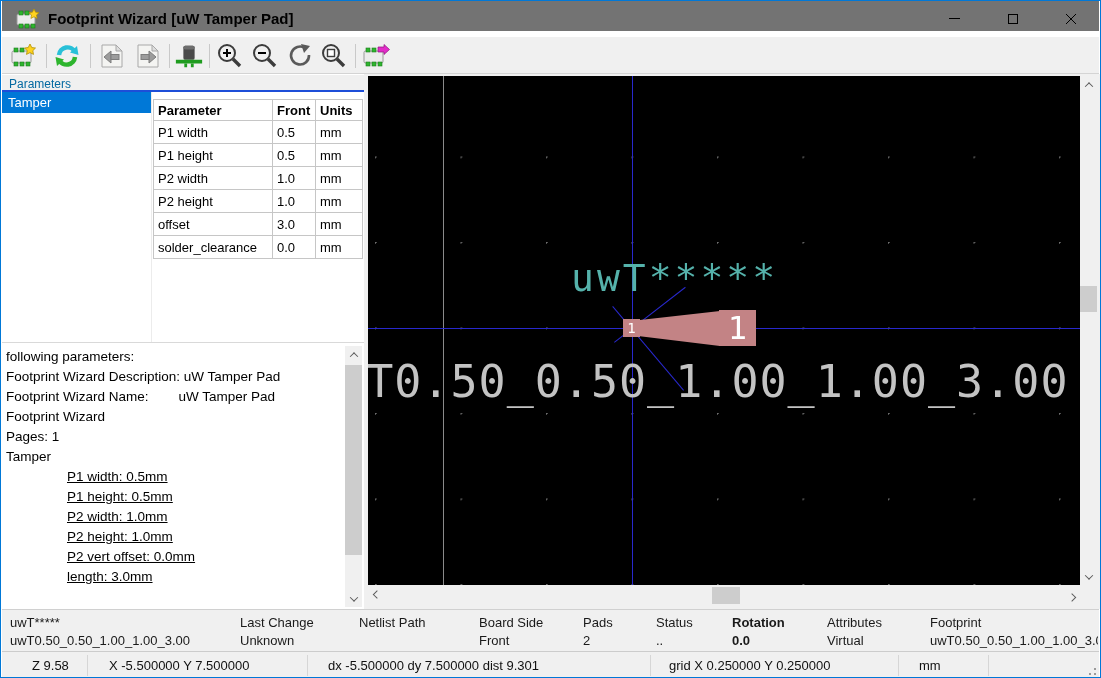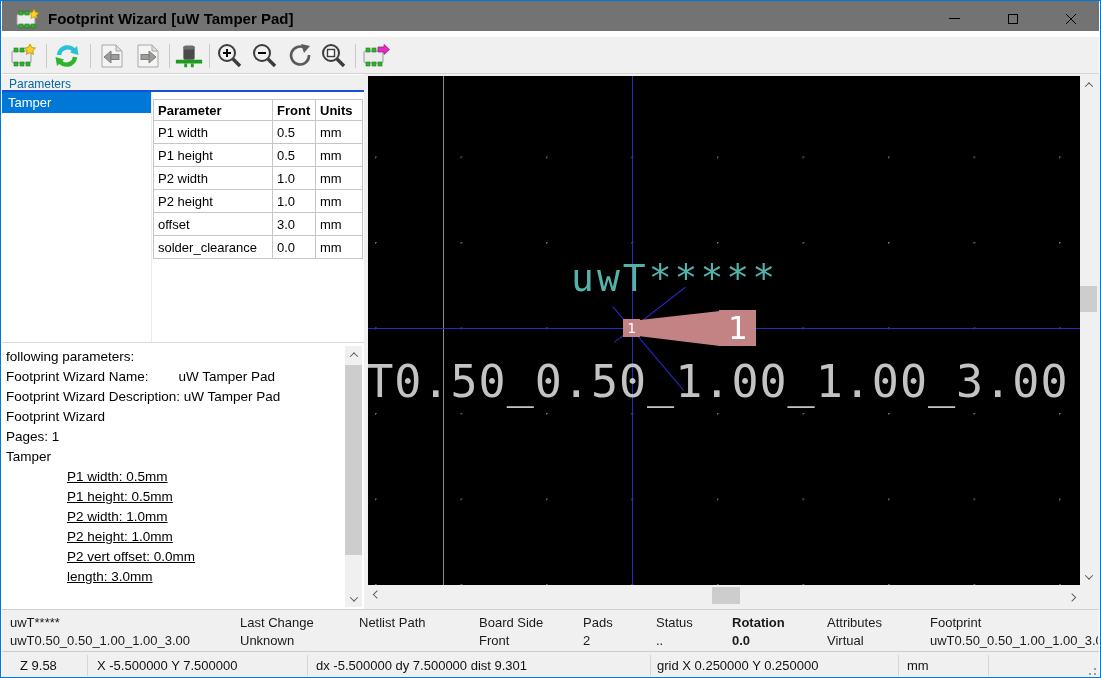--- a/index.html
+++ b/index.html
@@ -91,21 +91,21 @@
   .fi-col { position:absolute; top:5px; white-space:nowrap; }
   .fi-label { display:block; height:18px; }
   .fi-value { display:block; height:18px; }
   .fi-c1 { left:8px; } .fi-c2 { left:238px; } .fi-c3 { left:357px; } .fi-c4 { left:477px; }
   .fi-c5 { left:581px; } .fi-c6 { left:654px; } .fi-c7 { left:730px;font-weight:bold; } .fi-c8 { left:825px; }
   .fi-c9 { left:928px; width:168px; overflow:hidden; }
 
   
   .statusbar { position:absolute; left:1px; top:650px; right:1px; height:27px; background:#f0f0f0;
                border-top:1px solid #cccccc; font-size:13px; color:#111; }
-  .sb-cell { position:absolute; top:6px; white-space:nowrap; }
+  .sb-cell { position:absolute; top:6px; white-space:nowrap;margin-left:12px; }
   .sb-c1 { left:18px; } .sb-c2 { left:95px; } .sb-c3 { left:314px; } .sb-c4 { left:655px; } .sb-c5 { left:905px; }
   .sb-sep { position:absolute; top:3px; width:1px; height:21px; background:#d6d6d6; }
   .grip { position:absolute; right:2px; bottom:2px; width:12px; height:12px;
     background:
       radial-gradient(circle 1.3px at 10px 10px, #9a9a9a 98%, transparent), 
       radial-gradient(circle 1.3px at 10px 5px,  #9a9a9a 98%, transparent),
       radial-gradient(circle 1.3px at 5px 10px,  #9a9a9a 98%, transparent); }
 </style>
 </head>
 <body>
@@ -274,22 +274,22 @@
           <td>0.0</td>
           <td>mm</td>
         </tr>
       </tbody>
         </table>
     </div>
 
     <div class="messages">
       <div class="msg-lines">
         <div class="msg-line">following parameters:</div>
+        <div class="msg-line">Footprint Wizard Description: uW Tamper Pad</div>
         <div class="msg-line">Footprint Wizard Name:        uW Tamper Pad</div>
-        <div class="msg-line">Footprint Wizard Description: uW Tamper Pad</div>
         <div class="msg-line">Footprint Wizard</div>
         <div class="msg-line">Pages: 1</div>
         <div class="msg-line">Tamper</div>
         <div class="msg-line indent">P1 width: 0.5mm</div>
         <div class="msg-line indent">P1 height: 0.5mm</div>
         <div class="msg-line indent">P2 width: 1.0mm</div>
         <div class="msg-line indent">P2 height: 1.0mm</div>
         <div class="msg-line indent">P2 vert offset: 0.0mm</div>
         <div class="msg-line indent">length: 3.0mm</div>
       </div>

